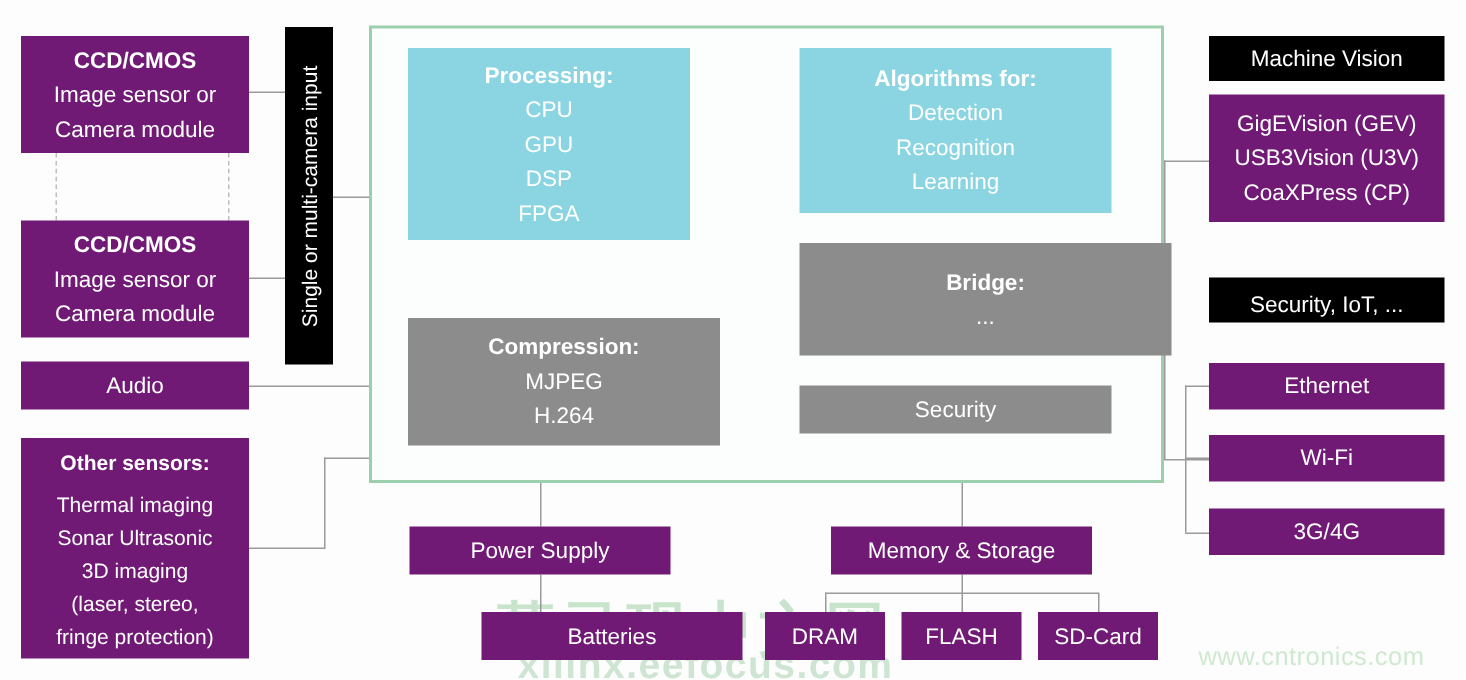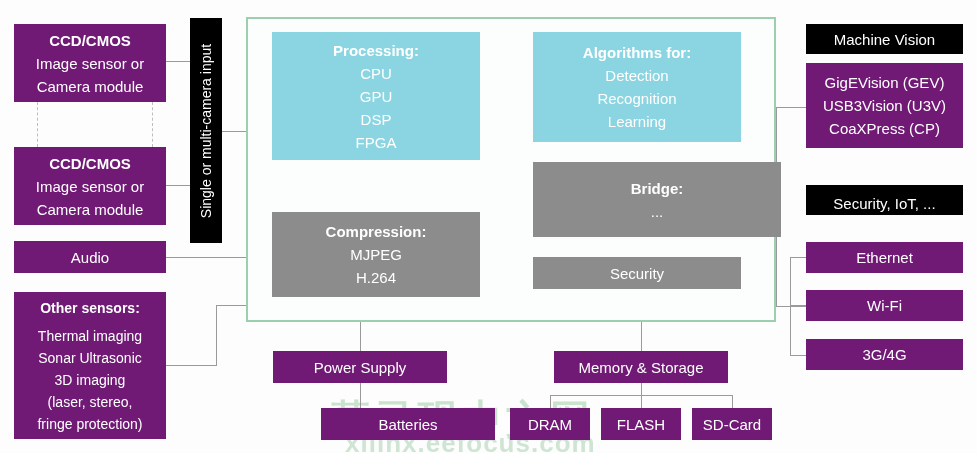--- a/index.html
+++ b/index.html
@@ -107,21 +107,21 @@
     <div class="ln">(laser, stereo,</div>
     <div class="ln">fringe protection)</div>
   </div>
 
   <div class="vlabel" style="left:190px;top:18px;width:32px;height:225px;">
     <span>Single or multi-camera input</span>
   </div>
 
   <div class="outline" style="left:246px;top:17px;width:530px;height:305px;"></div>
 
-  <div class="box blue f15" style="left:272px;top:32px;width:208px;height:128px;">
+  <div class="box blue f15" style="left:272px;top:32px;width:188px;height:128px;">
     <div class="ttl">Processing:</div>
     <div class="ln">CPU</div>
     <div class="ln">GPU</div>
     <div class="ln">DSP</div>
     <div class="ln">FPGA</div>
   </div>
 
   <div class="box gray f15" style="left:272px;top:212px;width:208px;height:85px;">
     <div class="ttl">Compression:</div>
     <div class="ln">MJPEG</div>
@@ -187,14 +187,15 @@
   </div>
 
   <div class="box green f15" style="left:601px;top:408px;width:80px;height:32px;">
     <div class="ln">FLASH</div>
   </div>
 
   <div class="box green f15" style="left:692px;top:408px;width:80px;height:32px;">
     <div class="ln">SD-Card</div>
   </div>
 
+  <div class="wm-site" style="left:799px;top:428px;">www.cntronics.com</div>
 
 </div>
 
 </body></html>

